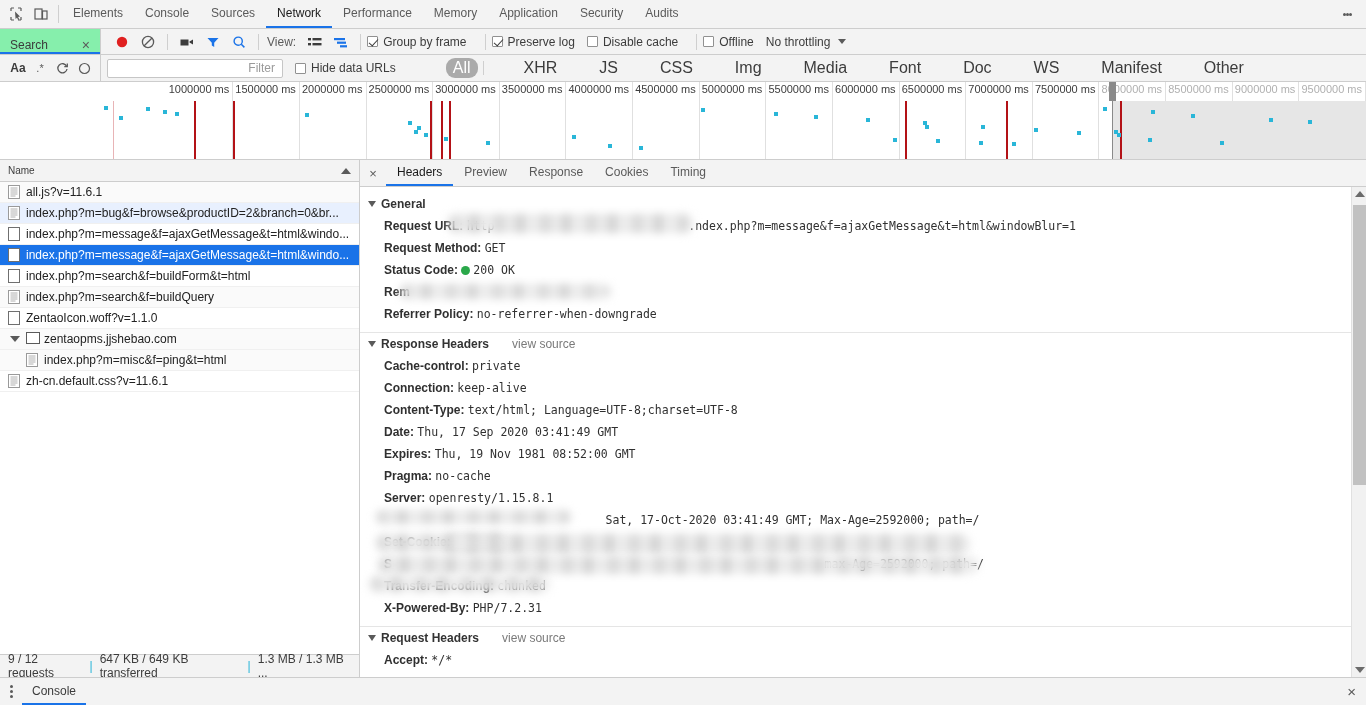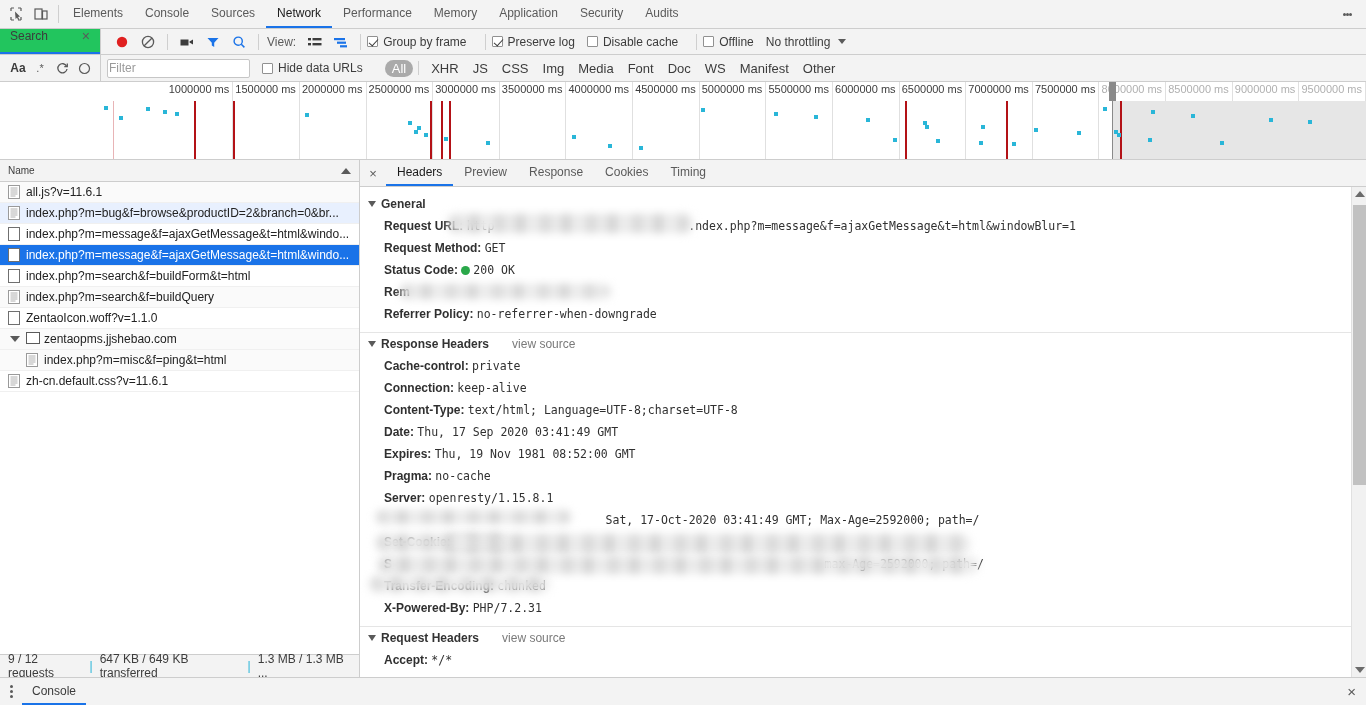--- a/index.html
+++ b/index.html
@@ -41,23 +41,23 @@
     position: absolute; right: 10px; top: 0; bottom: 0;
     display: flex; align-items: center; justify-content: center;
     width: 18px;
   }
   .kebab i { display:block; width:3px; height:3px; background:#5a5a5a; border-radius:50%; margin:1px 0; }
 
   
   .row2 { height: 26px; min-height:26px; display: flex; align-items: stretch; background:#f3f3f3; border-bottom:1px solid #cdcdcd;}
   .searchtab {
     width: 100px; min-width:100px;
-    display:flex; align-items:flex-start; justify-content:space-between;
+    display:flex; align-items:flex-end; justify-content:space-between;
     padding: 0 8px 0 10px;
-    background:#22c55e;
+    background:#86efac;
     border-bottom: 2px solid #1a73e8;
     position:relative;
   }
   .searchtab .lbl { font-size:12px; color:#3c3c3c; }
   .searchtab .xbtn { font-size: 14px; color:#5a5a5a; line-height:1; padding:0 2px; cursor:default;}
   .nettoolbar {
     flex:1; display:flex; align-items:center; gap:0px;
     padding-left:8px; background:#f3f3f3;
     border-left:1px solid #cdcdcd;
   }
@@ -74,27 +74,28 @@
   .throttle { font-size:12px; color:#3c3c3c; margin-right:8px; white-space:nowrap;}
   .caret-d { width:0;height:0;border-left:4px solid transparent;border-right:4px solid transparent;border-top:5px solid #5a5a5a;}
 
   
   .row3 { height:27px; min-height:27px; display:flex; align-items:stretch; background:#f3f3f3; border-bottom:1px solid #cdcdcd;}
   .searchopts { width:100px; min-width:100px; display:flex; align-items:center; gap:2px; padding-left:8px; background:#f3f3f3;}
   .sop { width:20px;height:20px; display:flex; align-items:center; justify-content:center; font-size:11px; color:#5a5a5a; cursor:default;}
   .sop.b { font-weight:bold; font-size:12px; color:#3c3c3c;}
   .filterbar { flex:1; display:flex; align-items:center; padding-left:6px; border-left:1px solid #cdcdcd; }
   .filterinput {
-    width:143px; height:19px; border:1px solid #c6c6c6; background:#fff; border-radius:2px;
-    font-size:12px; color:#3c3c3c; padding:0 1px; outline:none;
+    width:176px; height:19px; border:1px solid #c6c6c6; background:#fff; border-radius:2px;
+    font-size:12px; color:#3c3c3c; padding:0 7px; outline:none;
     font-family:"Liberation Sans", sans-serif;
+    text-align:right;
   }
   .filterinput::placeholder { color:#9a9a9a; }
   .ftypes { display:flex; align-items:center; gap:0px; margin-left:10px; }
-  .ftype { padding:1px 7px; font-size:13px; color:#3c3c3c; border-radius:9px; cursor:default; white-space:nowrap;}
+  .ftype { padding:1px 7px; font-size:16px; color:#3c3c3c; border-radius:9px; cursor:default; white-space:nowrap;margin-left:28px;}
   .ftype.sel { background:#aaaaaa; color:#fff; }
   .ftsep { width:1px; height:14px; background:#cfcfcf; margin:0 5px; }
 
   
   .overview { height:78px; min-height:78px; display:flex; background:#fff; border-bottom:1px solid #cdcdcd; position:relative;}
   .ov-gutter { width:100px; min-width:100px; background:#fff; border-right:0px; }
   .ov-canvas { position:relative; flex:1; overflow:hidden; background:#fff; }
   .ov-tick {
     position:absolute; top:0; height:78px;
     border-right:1px solid #e0e0e0;

